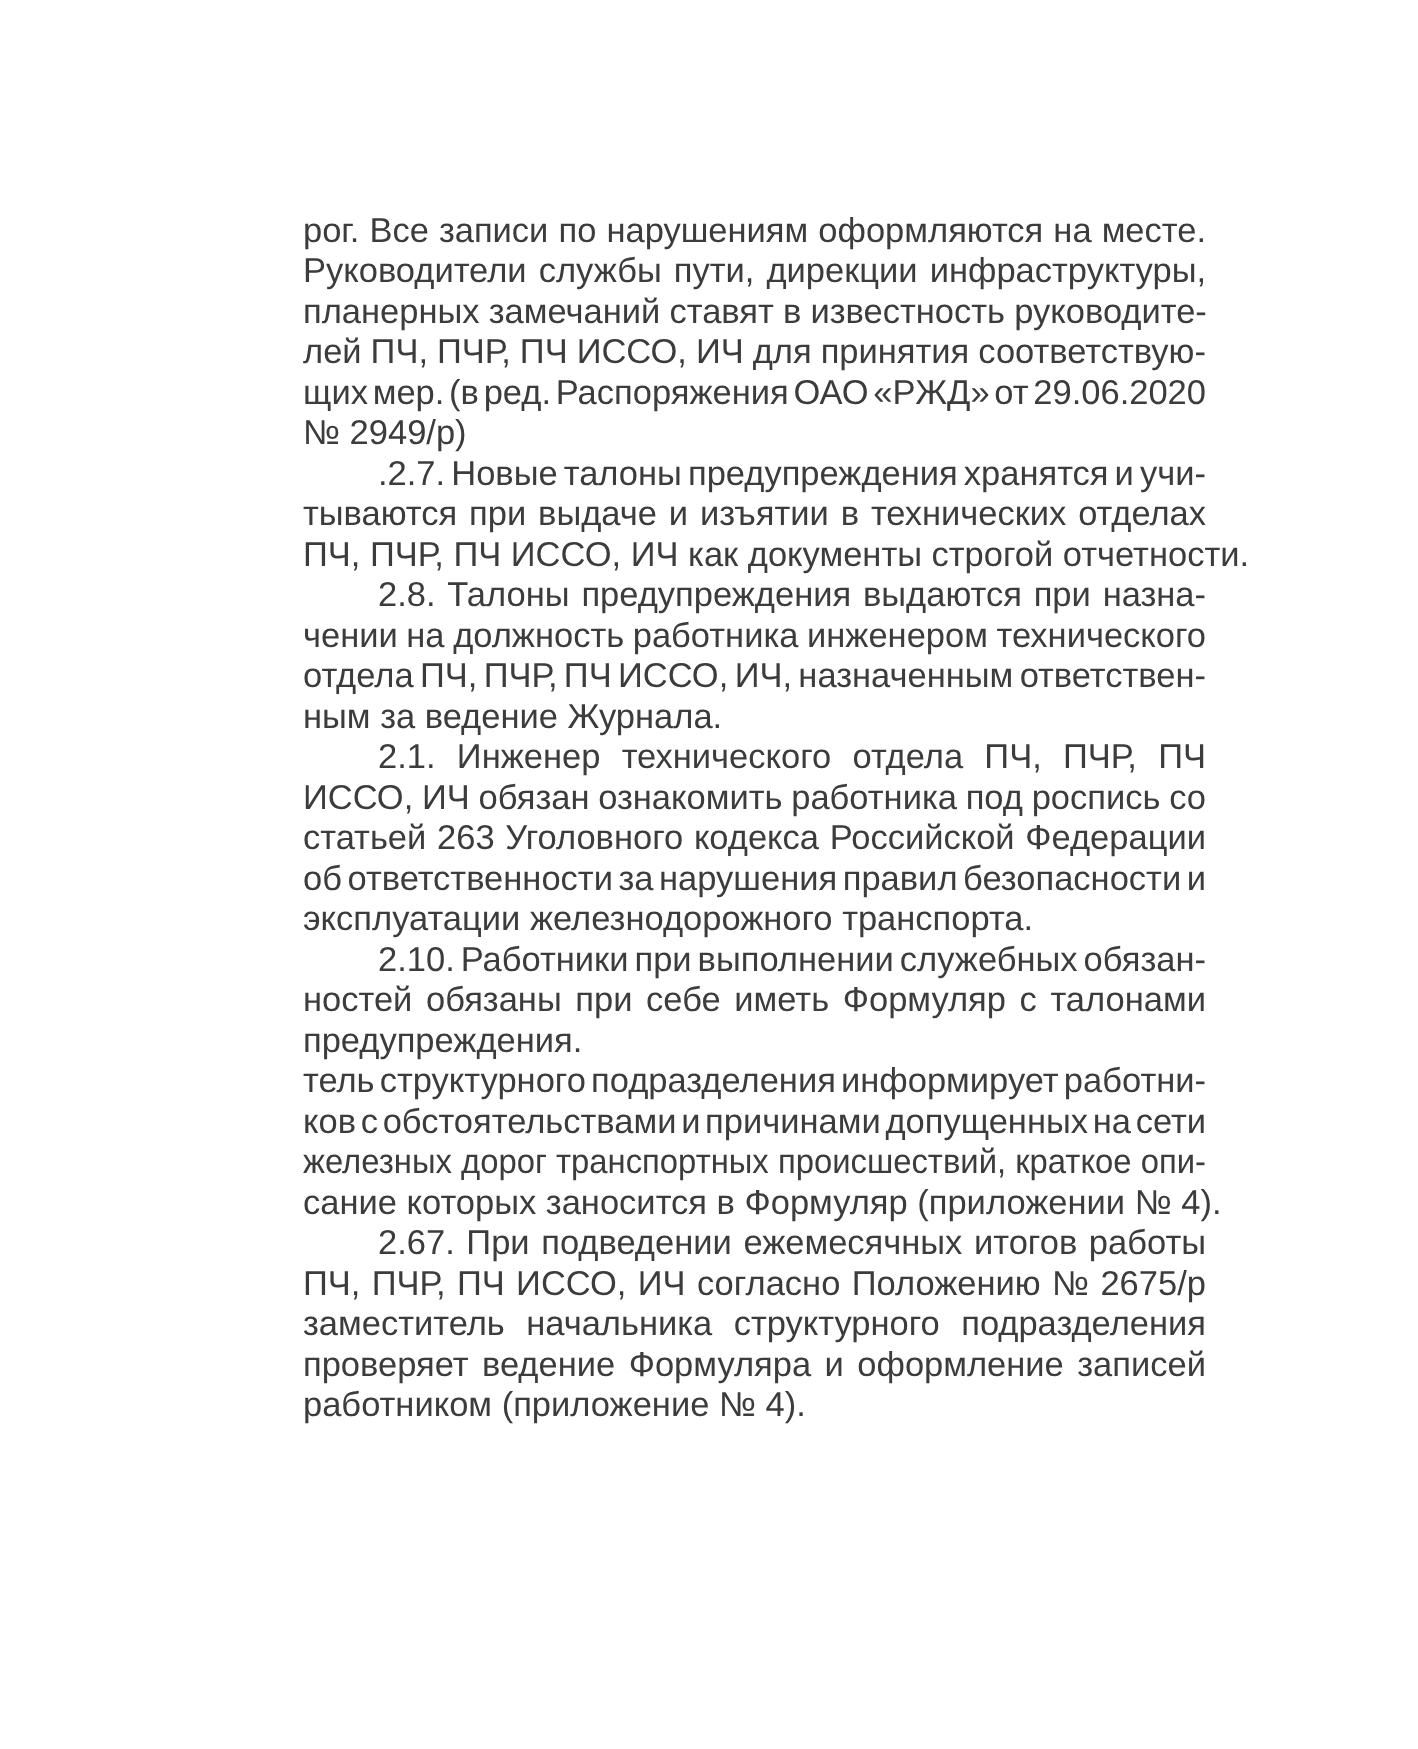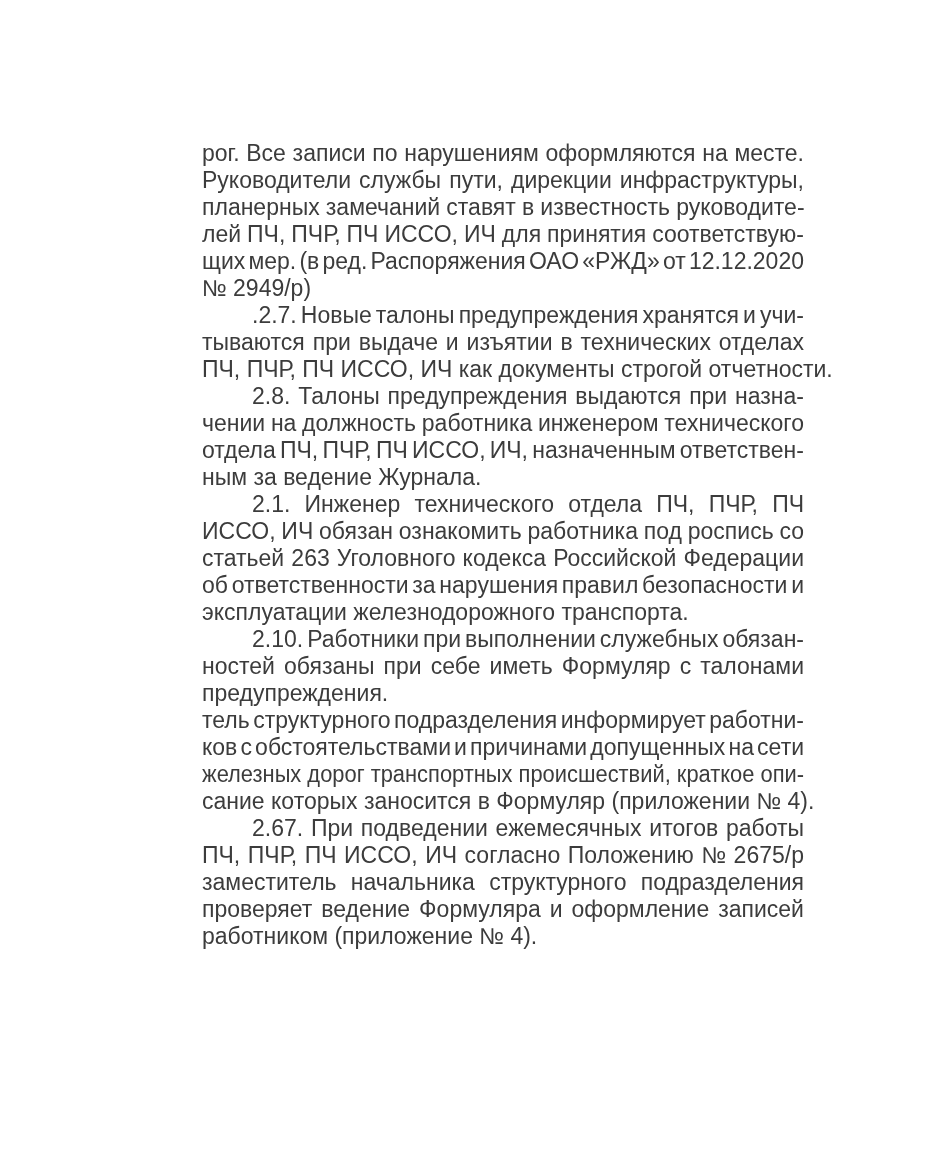--- a/index.html
+++ b/index.html
@@ -49,21 +49,21 @@
 </style>
 </head>
 <body>
 
 <div class="page">
   <div class="text-column">
       <div class="line"><span style="word-spacing: 0.32px;">рог. Все записи по нарушениям оформляются на месте.</span></div>
       <div class="line"><span style="word-spacing: 1.67px; text-align: right;">Руководители службы пути, дирекции инфраструктуры,</span></div>
       <div class="line"><span style="word-spacing: -0.25px;">планерных замечаний ставят в известность руководите-</span></div>
       <div class="line"><span style="word-spacing: -0.39px;">лей ПЧ, ПЧР, ПЧ ИССО, ИЧ для принятия соответствую-</span></div>
-      <div class="line"><span style="word-spacing: -3.22px;">щих мер. (в ред. Распоряжения ОАО «РЖД» от 12.12.2020</span></div>
+      <div class="line"><span style="word-spacing: -3.22px;">щих мер. (в ред. Распоряжения ОАО «РЖД» от 29.06.2020</span></div>
       <div class="line"><span>№ 2949/р)</span></div>
       <div class="line indent"><span style="word-spacing: -2.33px;">.2.7. Новые талоны предупреждения хранятся и учи-</span></div>
       <div class="line"><span style="word-spacing: 1.52px;">тываются при выдаче и изъятии в технических отделах</span></div>
       <div class="line"><span>ПЧ, ПЧР, ПЧ ИССО, ИЧ как документы строгой отчетности.</span></div>
       <div class="line indent"><span style="word-spacing: 1.48px;">2.8. Талоны предупреждения выдаются при назна-</span></div>
       <div class="line"><span style="word-spacing: -0.68px;">чении на должность работника инженером технического</span></div>
       <div class="line"><span style="word-spacing: -2.16px;">отдела ПЧ, ПЧР, ПЧ ИССО, ИЧ, назначенным ответствен-</span></div>
       <div class="line"><span>ным за ведение Журнала.</span></div>
       <div class="line indent"><span style="word-spacing: 7.81px;">2.1. Инженер технического отдела ПЧ, ПЧР, ПЧ</span></div>
       <div class="line"><span style="word-spacing: -0.57px;">ИССО, ИЧ обязан ознакомить работника под роспись со</span></div>

